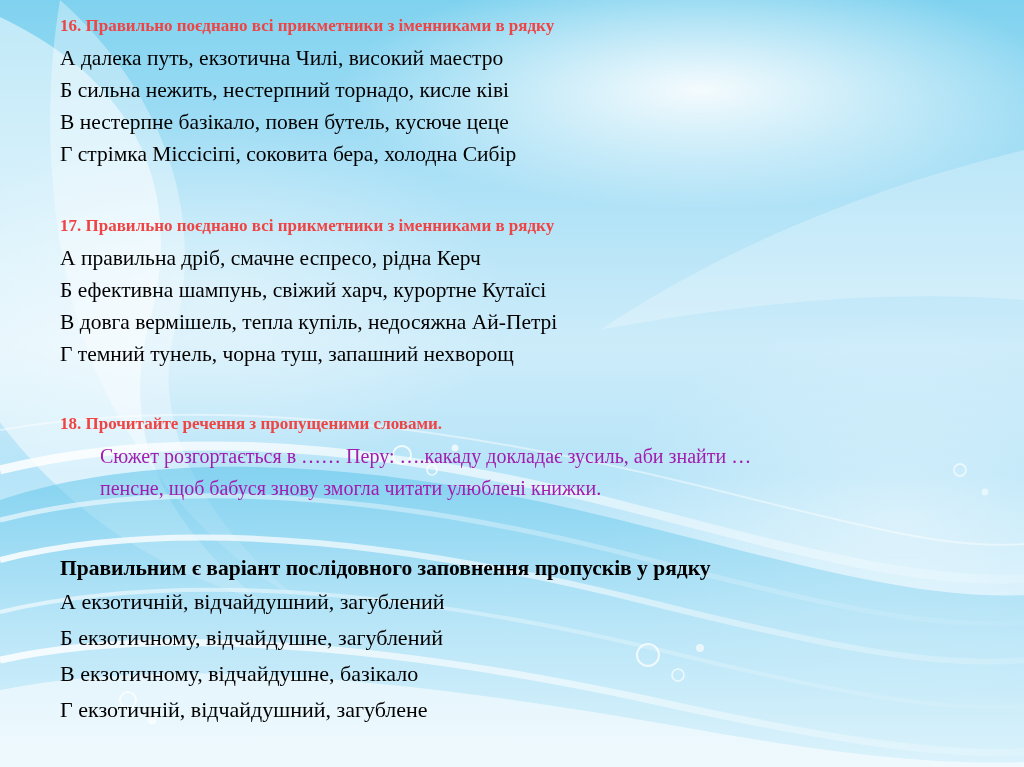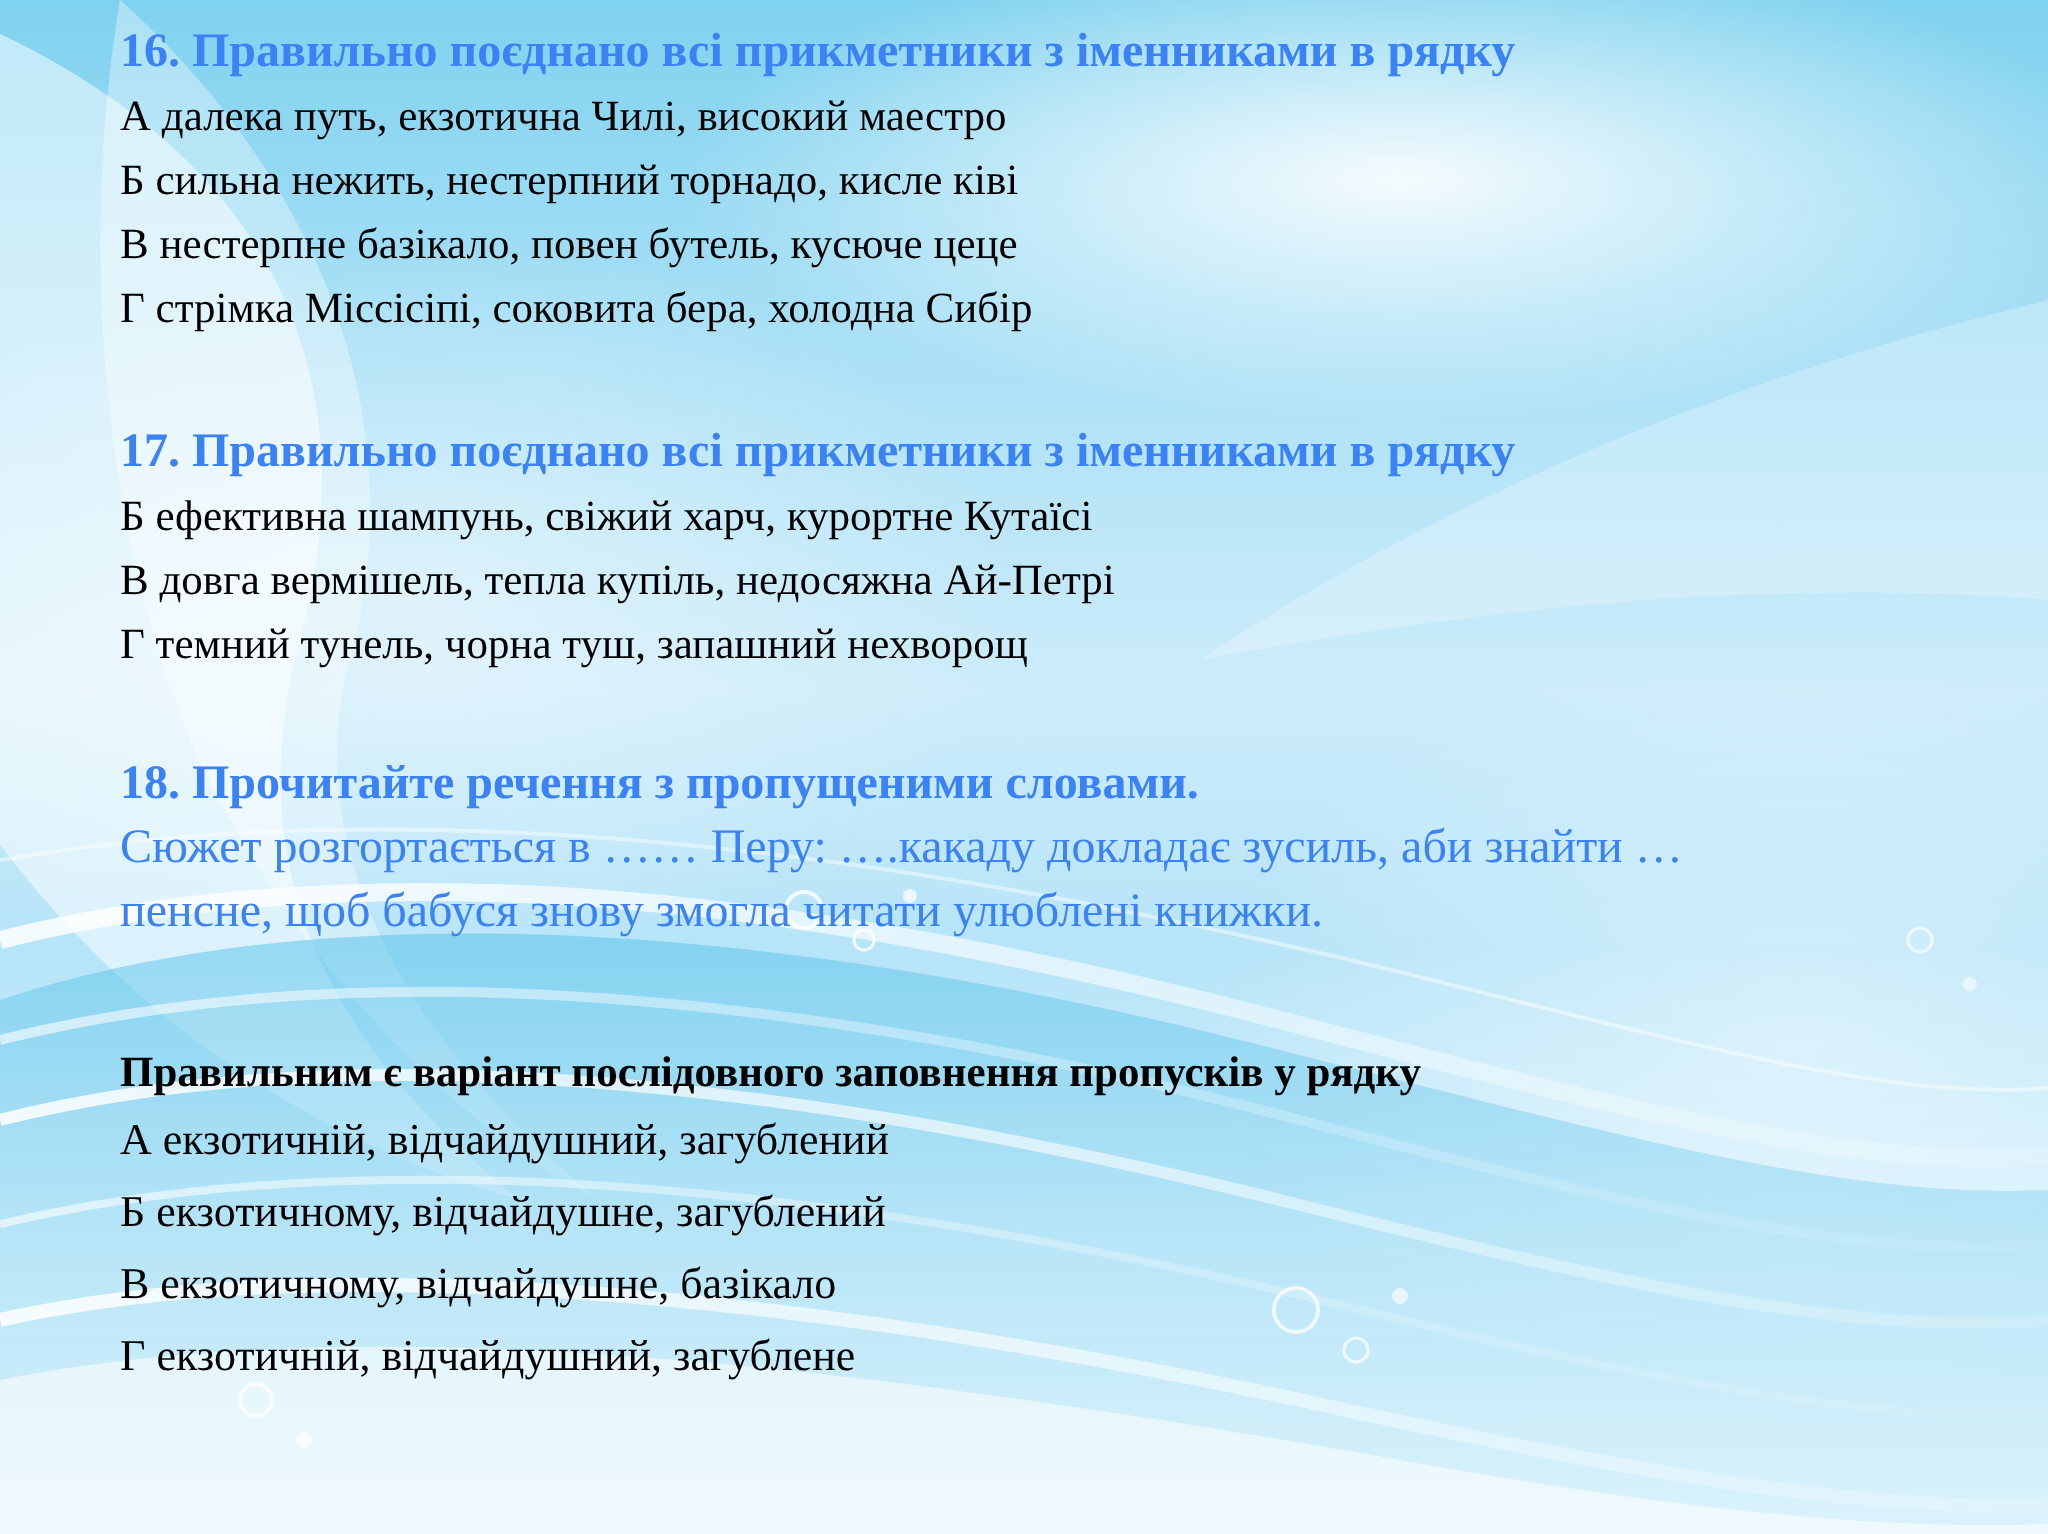--- a/index.html
+++ b/index.html
@@ -32,36 +32,37 @@
     width: 1024px;
     height: 767px;
     padding: 10px 40px 0 60px;
     box-sizing: border-box;
   }
   .block {
     margin: 0;
   }
   .q-title {
     font-weight: bold;
-    font-size: 24px;
+    font-size: 17px;
     line-height: 32px;
-    color: #3b82f6;
+    color: #ef4444;
     white-space: nowrap;
   }
   .opt {
     font-size: 21.5px;
     line-height: 32px;
     color: #000000;
     white-space: nowrap;
     font-family: Liberation Serif, serif;
   }
   .para {
-    font-size: 24px;
+    font-size: 20px;
     line-height: 32px;
-    color: #3b82f6;
+    color: #a21caf;
+    margin-left: 40px;
   }
   .spacer-lg {
     height: 40px;
   }
   .spacer-md {
     height: 38px;
   }
   .sub-title {
     font-weight: bold;
     font-size: 21.5px;
@@ -152,20 +153,21 @@
       <div class="opt">А далека путь, екзотична Чилі, високий маестро</div>
       <div class="opt">Б сильна нежить, нестерпний торнадо, кисле ківі</div>
       <div class="opt">В нестерпне базікало, повен бутель, кусюче цеце</div>
       <div class="opt">Г стрімка Міссісіпі, соковита бера, холодна Сибір</div>
     </div>
 
     <div class="spacer-lg"></div>
 
     <div class="block">
       <div class="q-title">17. Правильно поєднано всі прикметники з іменниками в рядку</div>
+      <div class="opt">А правильна дріб, смачне еспресо, рідна Керч</div>
       <div class="opt">Б ефективна шампунь, свіжий харч, курортне Кутаїсі</div>
       <div class="opt">В довга вермішель, тепла купіль, недосяжна Ай-Петрі</div>
       <div class="opt">Г темний тунель, чорна туш, запашний нехворощ</div>
     </div>
 
     <div class="spacer-md"></div>
 
     <div class="block">
       <div class="q-title">18. Прочитайте речення з пропущеними словами.</div>
       <div class="para">Сюжет розгортається в …… Перу: ….какаду докладає зусиль, аби знайти …</div>

